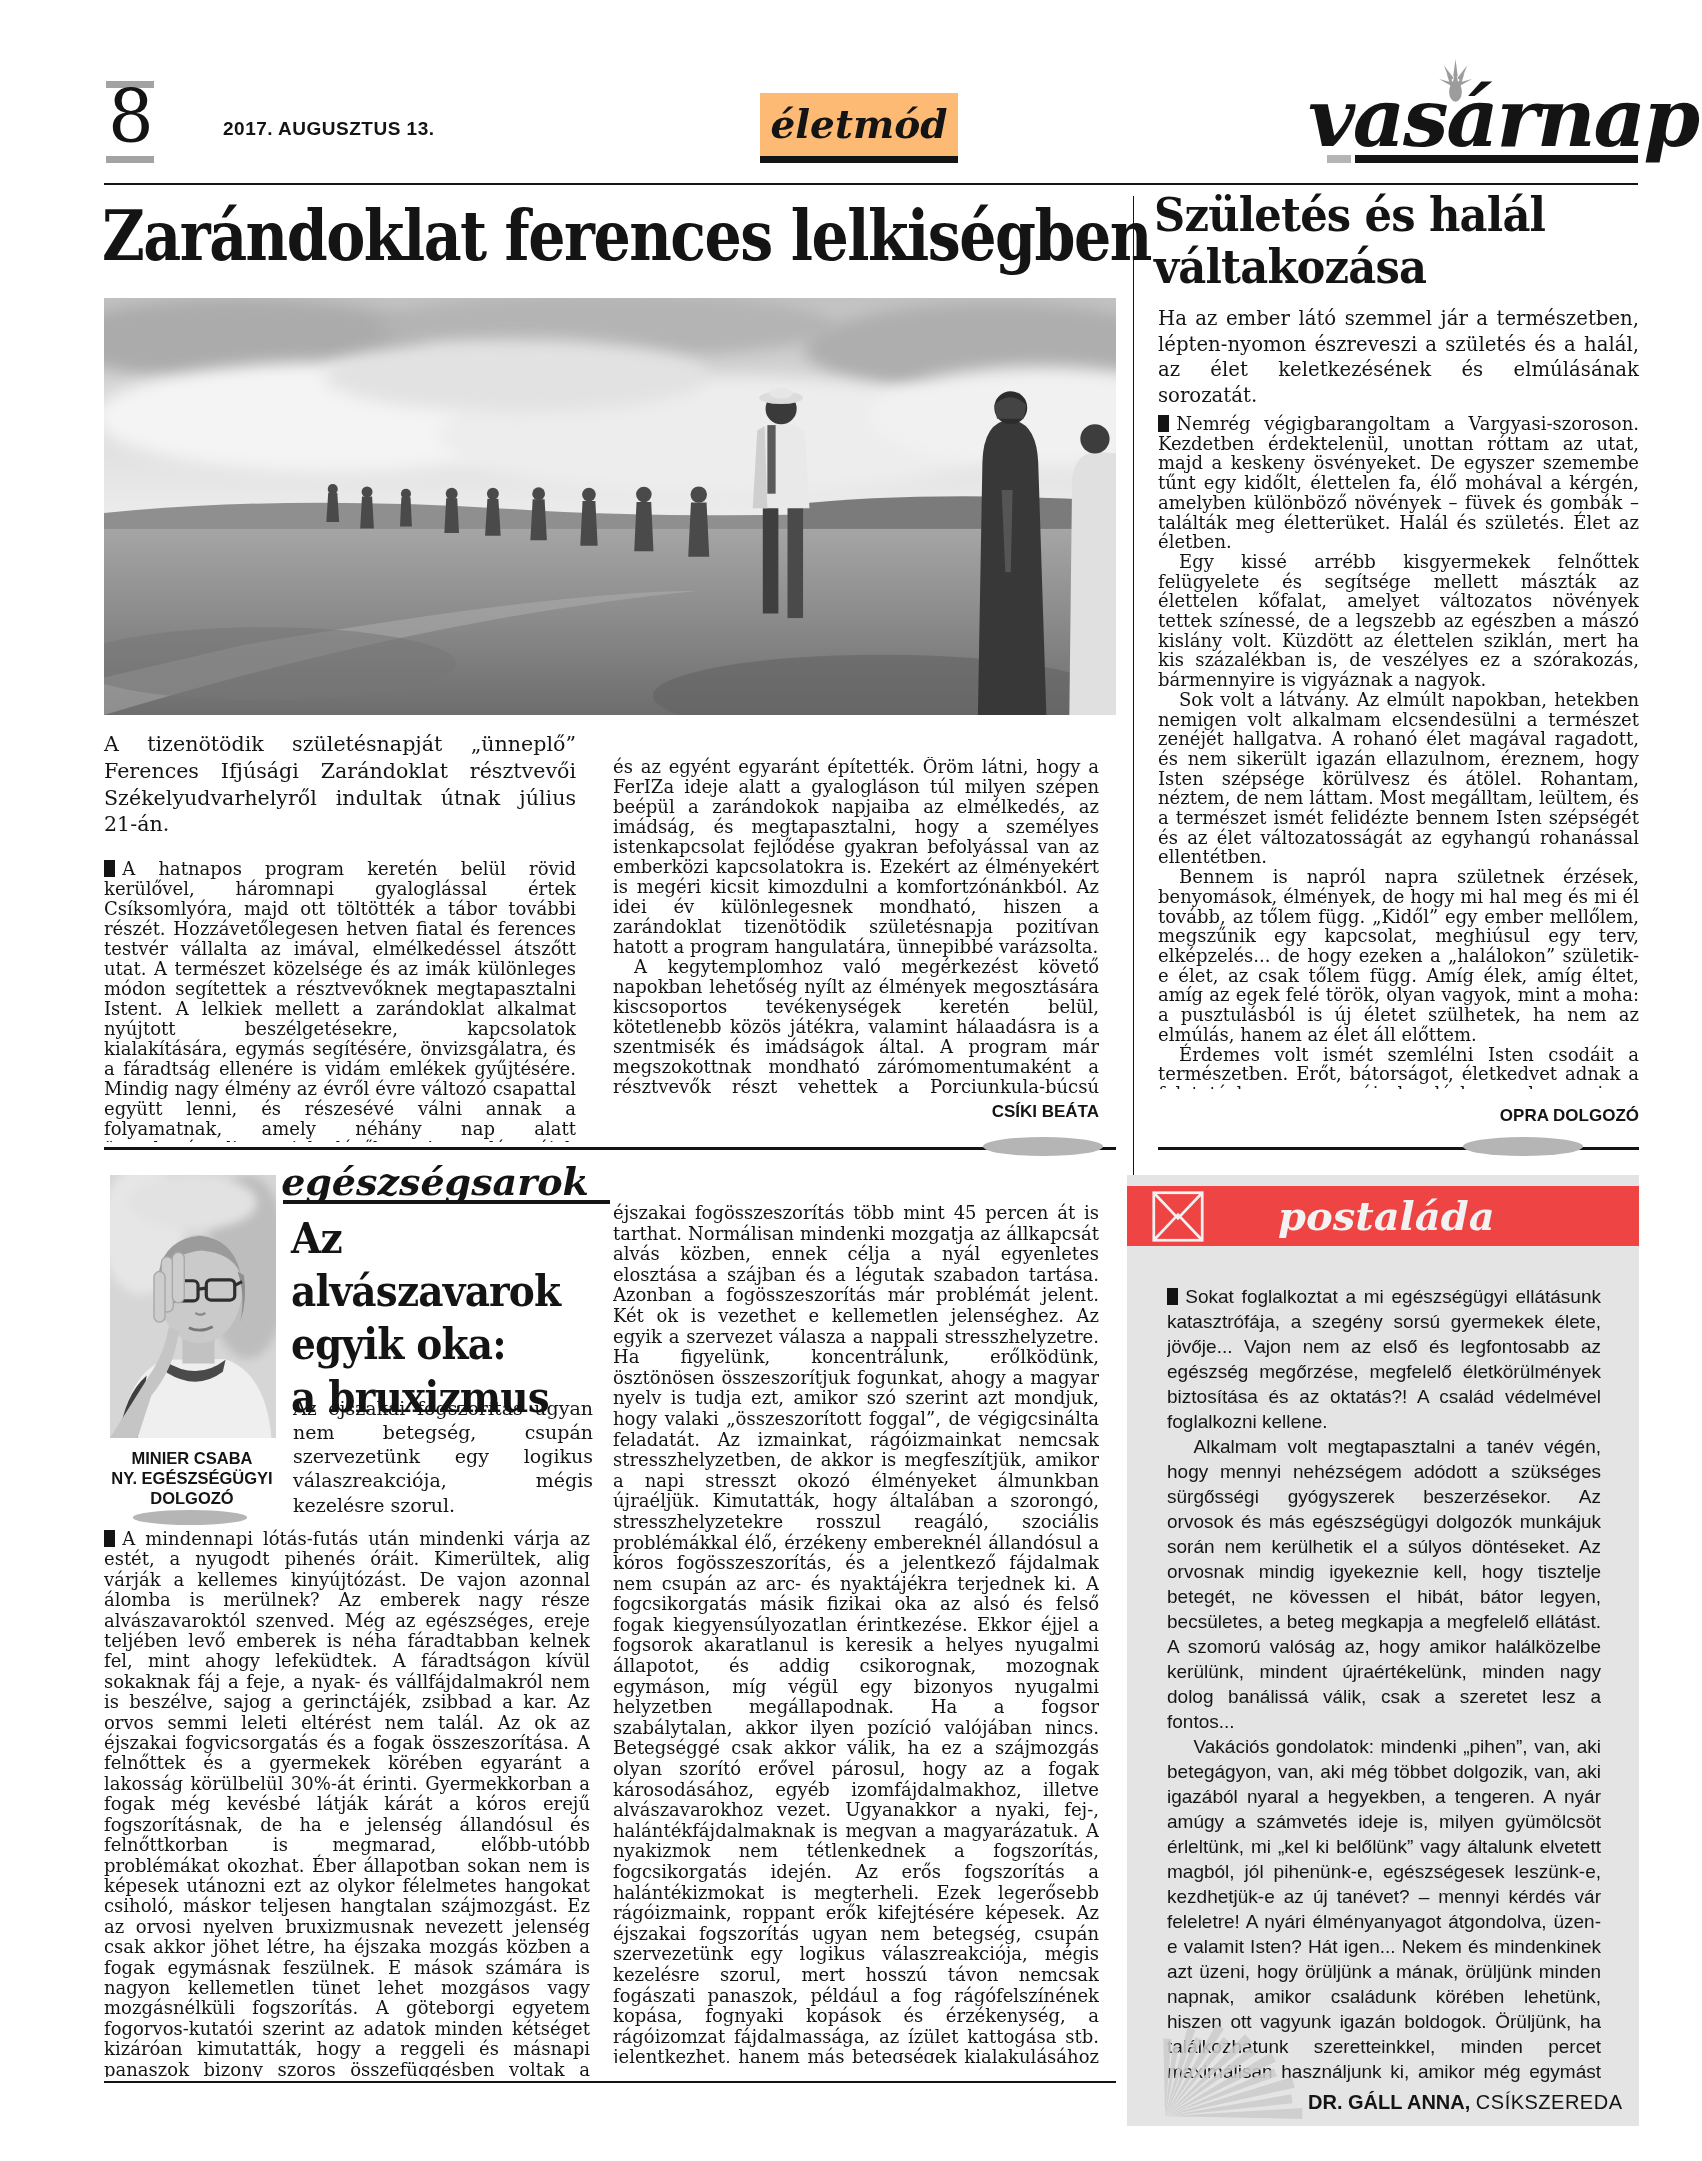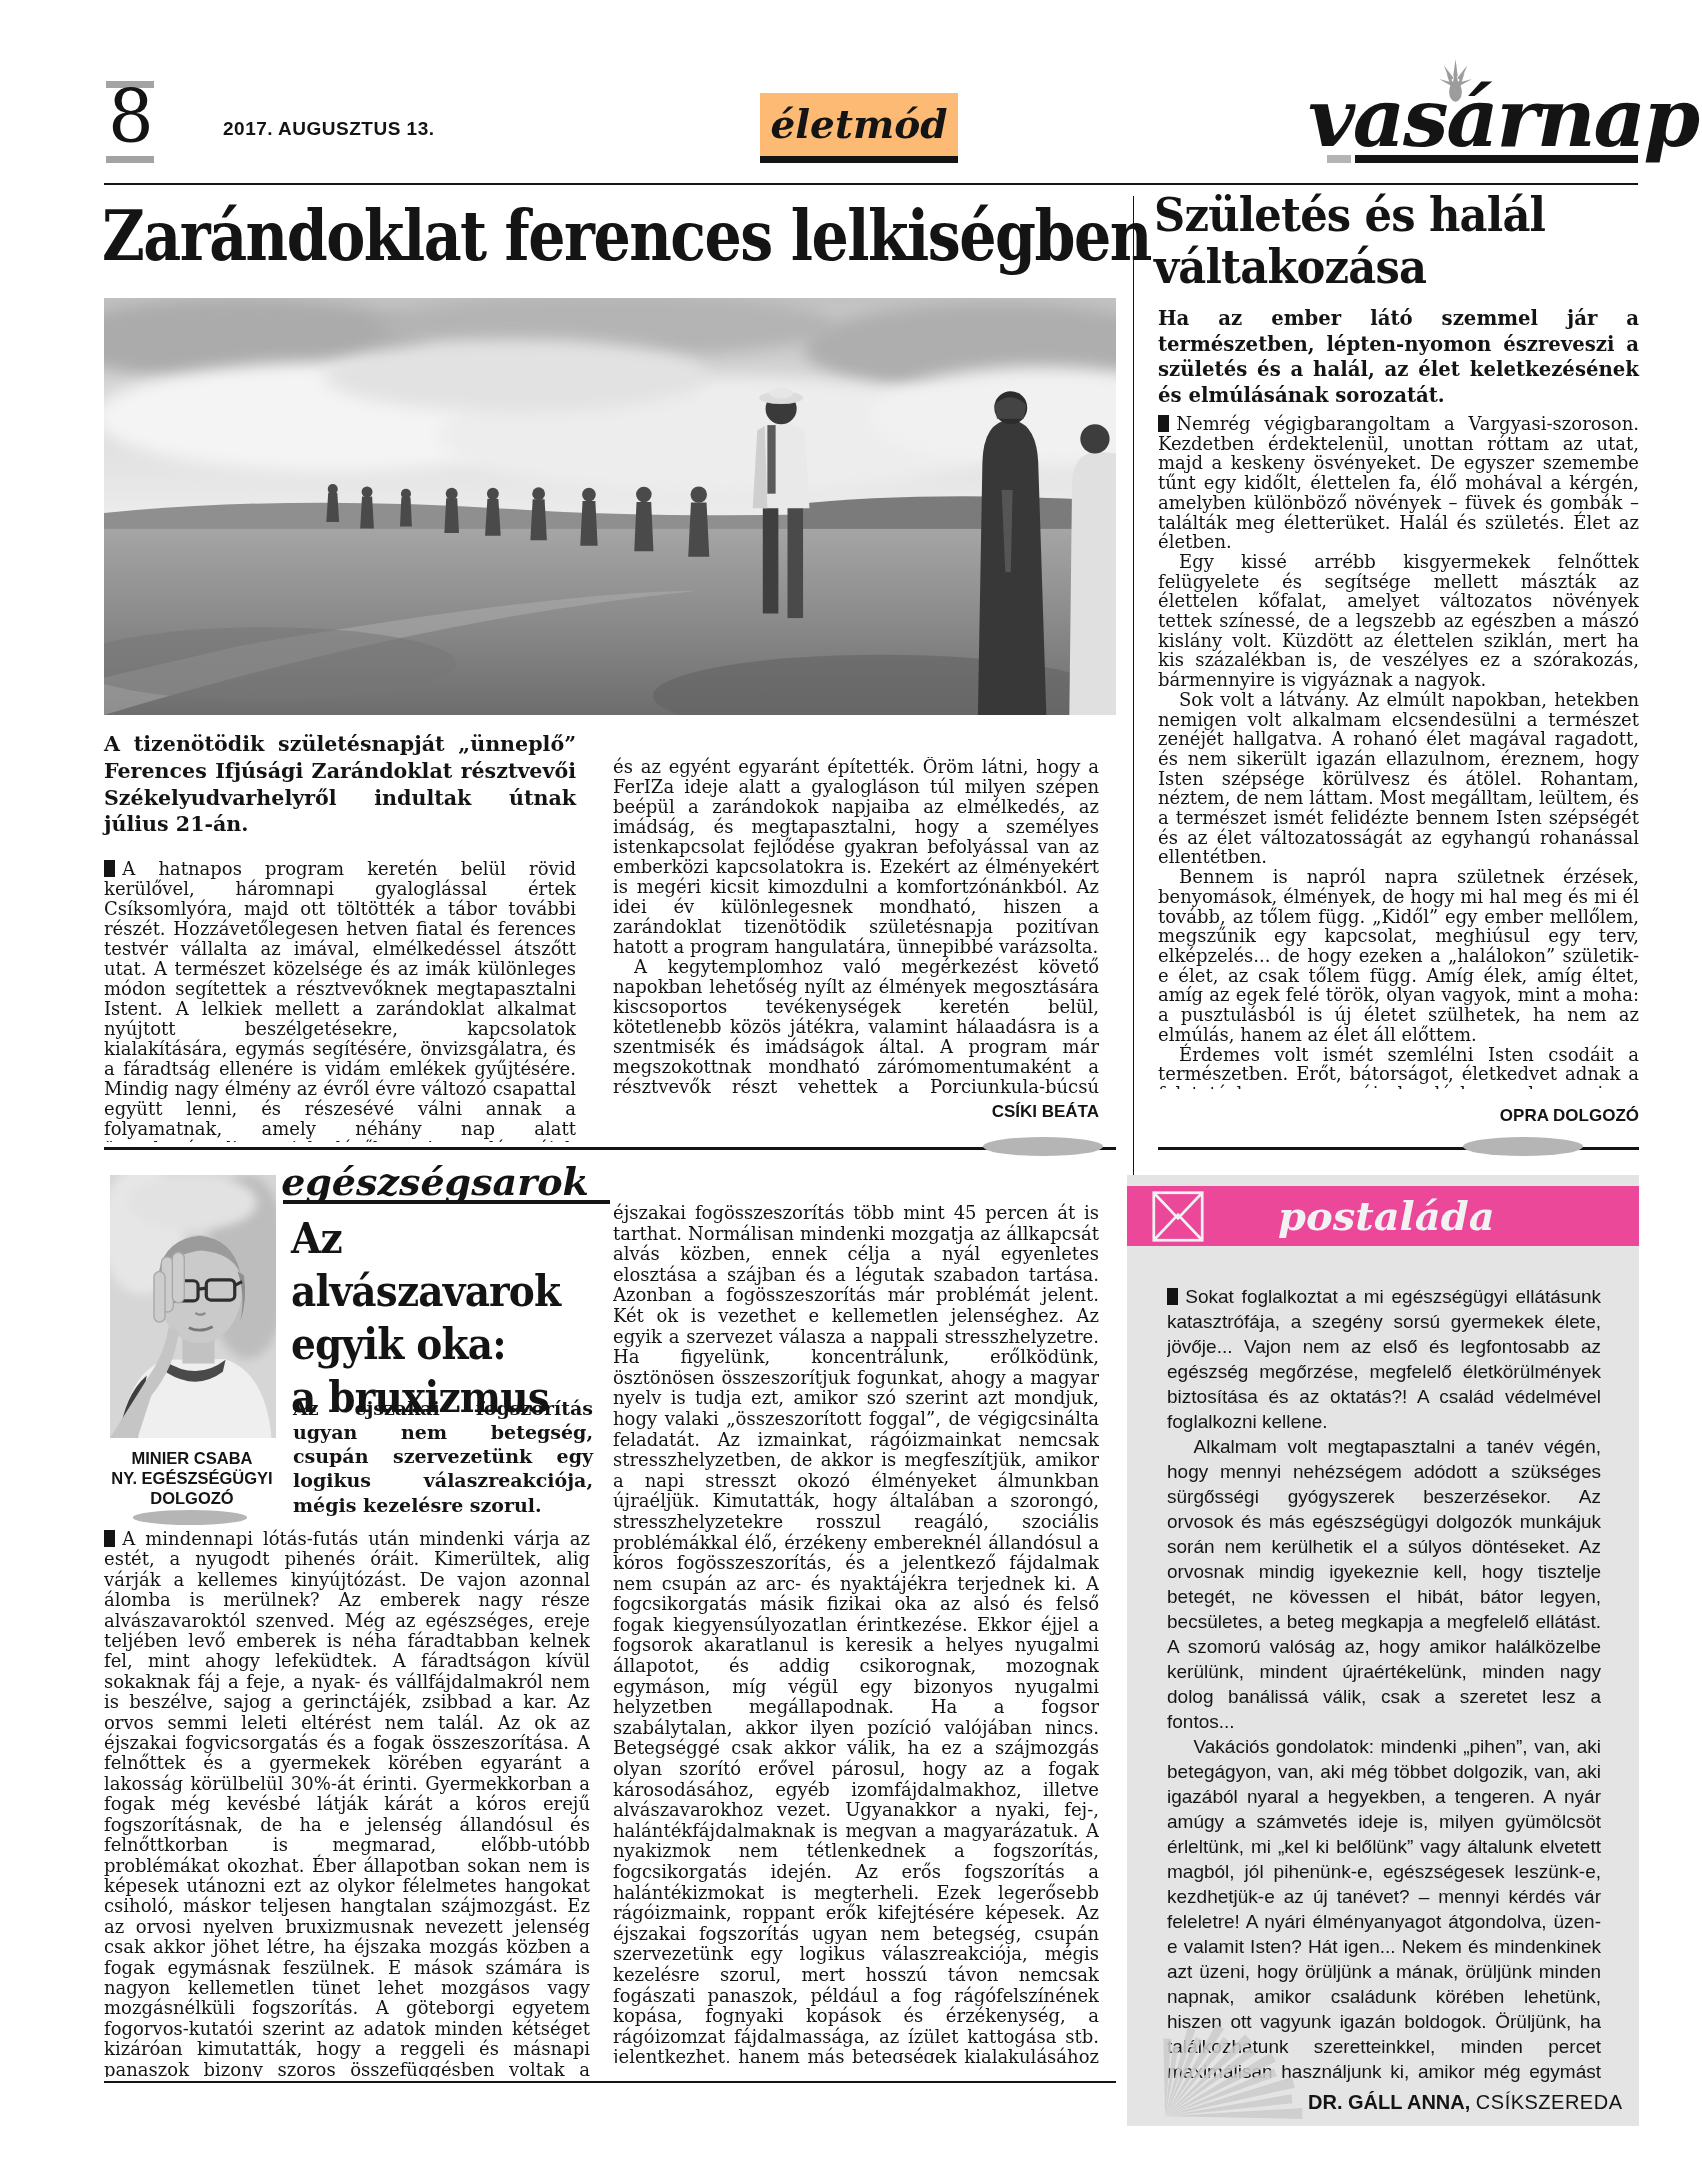--- a/index.html
+++ b/index.html
@@ -20,21 +20,21 @@
   .header-rule{position:absolute;left:104px;top:183px;width:1534px;height:2.3px;background:#141414;}
 
   
   .vdivider{position:absolute;left:1133px;top:196px;width:1.4px;height:1889px;background:#141414;}
   .rule{position:absolute;height:2.7px;background:#141414;}
   .ellipse{position:absolute;height:19px;border-radius:50%;background:#b5b5b5;}
 
   
   .headline{position:absolute;left:102px;top:200px;width:1190px;font-size:69px;font-weight:700;line-height:1.05;letter-spacing:-1.8px;transform:scaleX(0.85);transform-origin:0 0;white-space:nowrap;}
   .photo-main{position:absolute;left:104px;top:298px;width:1012px;height:417px;}
-  .lead{font-weight:700;text-align:justify;}
+  .lead{font-weight:400;text-align:justify;}
   .lead-main{position:absolute;left:104px;top:731px;width:472px;font-size:20.6px;line-height:1.30;}
   .bodycol{position:absolute;text-align:justify;font-size:18px;line-height:20px;overflow:hidden;}
   .bodycol p{margin:0;text-indent:21px;}
   .bodycol p.first{text-indent:0;}
   .col1-main{left:104px;top:859px;width:472px;height:283px;}
   .col2-main{left:613px;top:757px;width:486px;height:340px;}
   .sq{display:inline-block;width:11px;height:17.4px;background:#141414;margin-right:7.3px;vertical-align:-2.3px;}
   .sig{font-family:"Liberation Sans",sans-serif;font-weight:700;font-size:17px;letter-spacing:0px;}
   .sig-main{position:absolute;left:613px;top:1102px;width:486px;text-align:right;}
   .sig-right{position:absolute;left:1158px;top:1106px;width:481px;text-align:right;}
@@ -50,21 +50,21 @@
   .hs-photo{position:absolute;left:110px;top:1175px;width:166px;height:263px;}
   .hs-caption{position:absolute;left:87px;top:1448px;width:210px;text-align:center;font-family:"Liberation Sans",sans-serif;font-weight:700;font-size:16.5px;line-height:1.22;}
   .hs-ellipse{left:133px;top:1510px;width:114px;height:14.6px;}
   .hs-title{position:absolute;left:291px;top:1213px;width:339px;font-size:42px;font-weight:700;line-height:1.26;letter-spacing:-0.9px;transform:scaleX(0.93);transform-origin:0 0;}
   .hs-lead{position:absolute;left:293px;top:1396px;width:300px;font-size:19px;line-height:1.27;}
   .hs-col1{left:104px;top:1529px;width:486px;height:548px;line-height:20.4px;}
   .hs-col2{left:613px;top:1203px;width:486px;height:860px;line-height:20.6px;}
 
   
   .pl-box{position:absolute;left:1127px;top:1175px;width:512px;height:951px;background:#e4e4e4;}
-  .pl-band{position:absolute;left:0;top:11px;width:100%;height:60px;background:#ec4899;}
+  .pl-band{position:absolute;left:0;top:11px;width:100%;height:60px;background:#ef4444;}
   .pl-envelope{position:absolute;left:24px;top:3.7px;width:54px;height:53px;}
   .pl-band .lbl{position:absolute;left:151px;top:6.4px;font-style:italic;font-weight:700;font-size:40px;color:#f2f2f2;}
   .pl-body{position:absolute;left:40px;top:109px;width:434px;font-family:"Liberation Sans",sans-serif;font-size:19px;line-height:25px;text-align:justify;overflow:hidden;height:801px;}
   .pl-body p{margin:0;text-indent:26.5px;}
   .pl-body p.first{text-indent:0;}
   .pl-burst{position:absolute;left:-2.7px;bottom:-3.7px;width:192px;height:151px;}
   .pl-sig{position:absolute;right:16.5px;bottom:12px;font-family:"Liberation Sans",sans-serif;font-size:20px;}
   .pl-sig .b{font-weight:700;}
   .pl-sig .r{font-weight:400;letter-spacing:0.5px;}
 </style>

